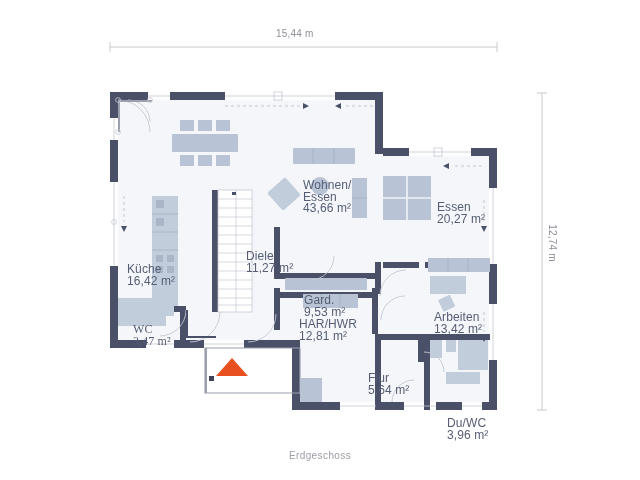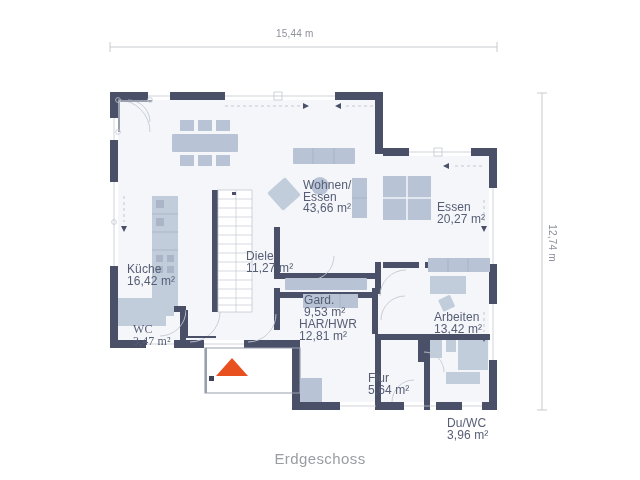--- a/index.html
+++ b/index.html
@@ -44,21 +44,21 @@
     top: 243px;
     transform: translate(-50%, -50%) rotate(90deg);
     transform-origin: center center;
   }
   #floor-caption {
     position: absolute;
     left: 0;
     right: 0;
     top: 450px;
     text-align: center;
-    font-size: 15px;
+    font-size: 10px;
     color: #9a9da4;
     letter-spacing: 0.4px;
   }
   .room-label {
     position: absolute;
     font-size: 12px;
     line-height: 11.6px;
     color: #565d75;
     white-space: nowrap;
     letter-spacing: 0.1px;

